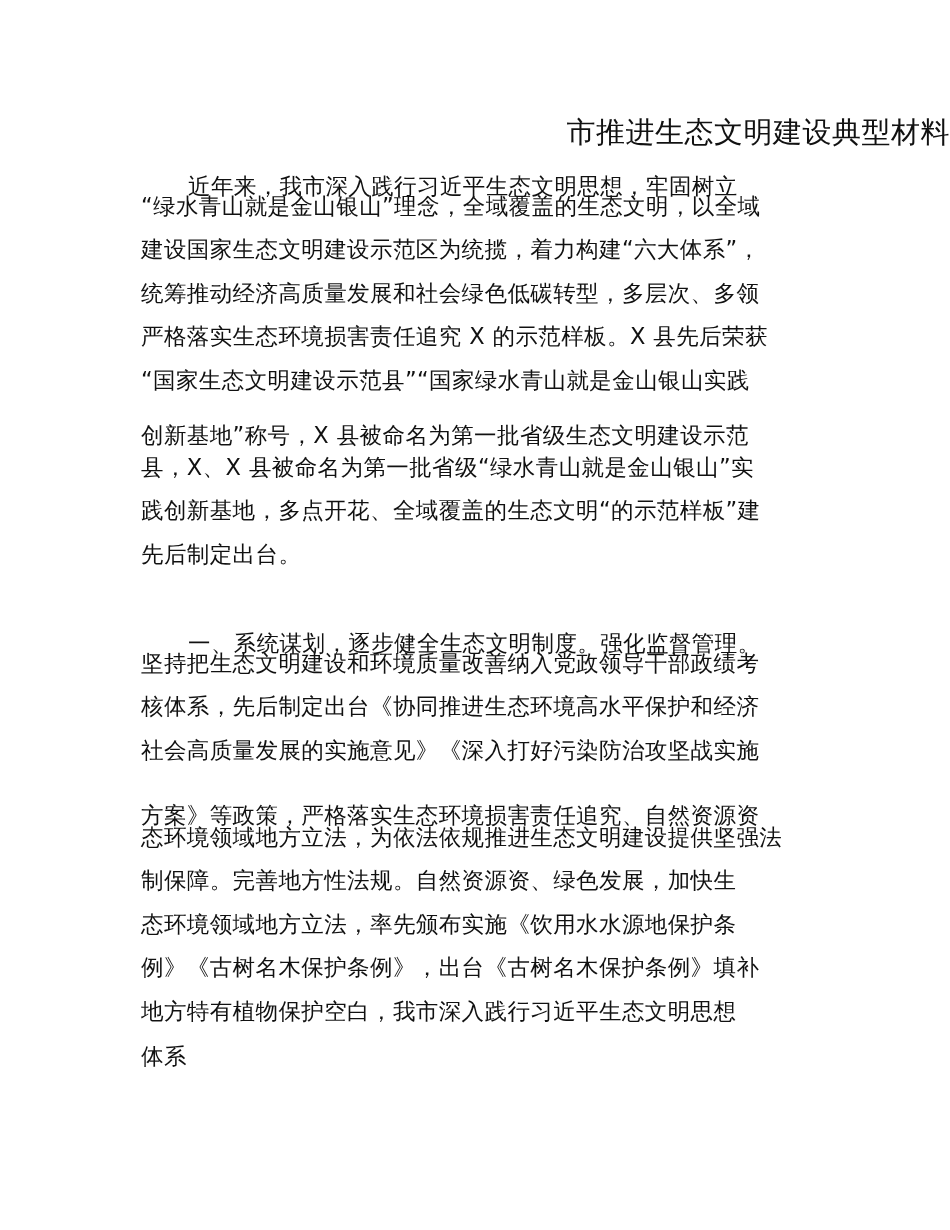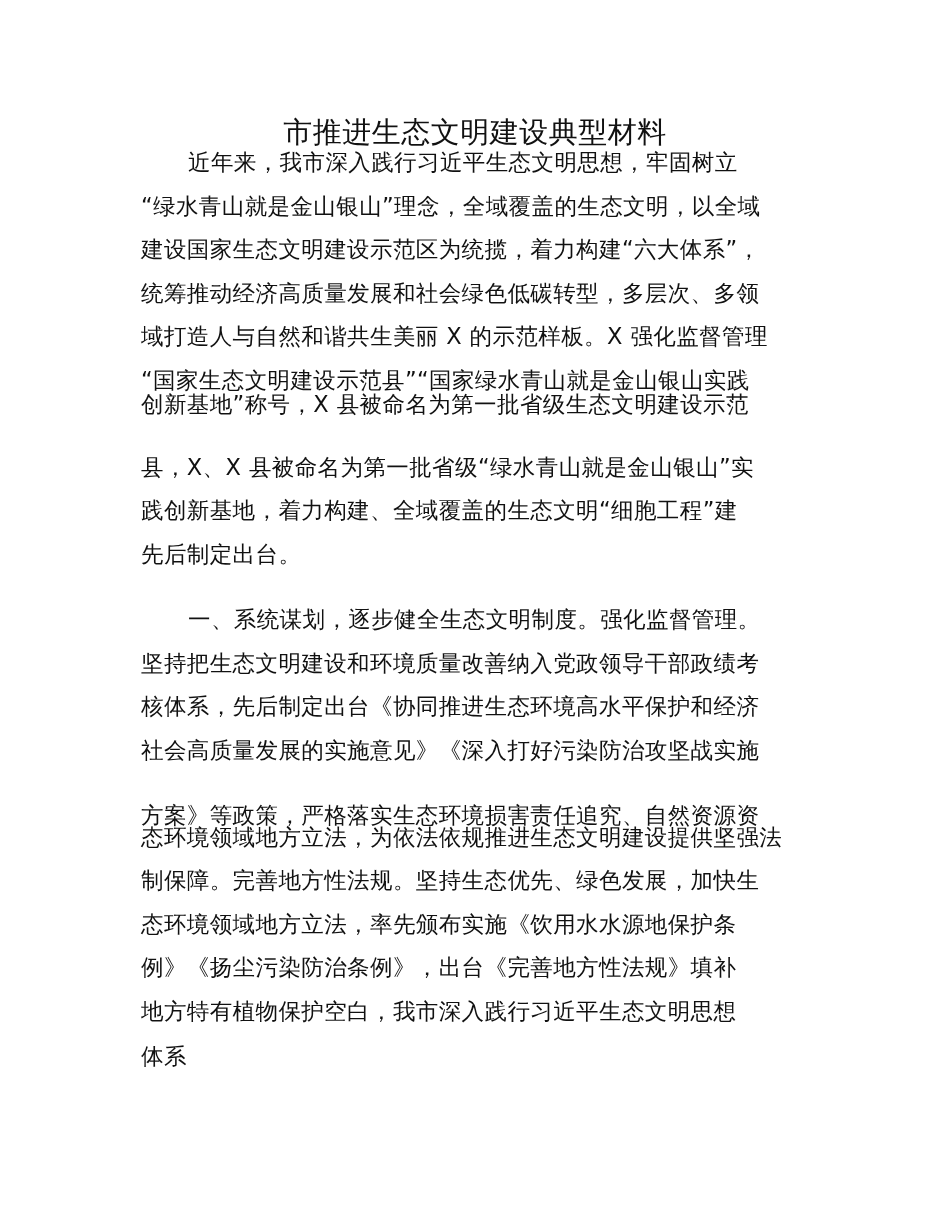--- a/index.html
+++ b/index.html
@@ -21,21 +21,21 @@
       top: 0;
       width: 950px;
       height: 1230px;
       background: #ffffff;
     }
     .doc-title {
       position: absolute;
       left: 0;
       width: 950px;
       top: 112px;
-      text-align: center;
+      text-align: right;
       font-size: 29px;
       line-height: 40px;
       letter-spacing: 0.5px;
       color: #111111;
     }
     .body-text {
       position: absolute;
       left: 141px;
       width: 680px;
     }
@@ -44,46 +44,47 @@
       left: 0;
       white-space: nowrap;
       font-size: 22.5px;
       line-height: 30px;
       height: 30px;
       color: #111111;
       letter-spacing: 0.4px;
     }
     .line.indent {
       left: 47px;
+      margin-top: 24px;
     }
   </style>
 </head>
 <body>
 
 <div class="page">
   <div class="doc-title">市推进生态文明建设典型材料</div>
 
   <div class="body-text">
 
     <div class="line indent" style="top:147px">近年来，我市深入践行习近平生态文明思想，牢固树立</div>
     <div class="line" style="top:191px">“绿水青山就是金山银山”理念，全域覆盖的生态文明，以全域</div>
     <div class="line" style="top:234px">建设国家生态文明建设示范区为统揽，着力构建“六大体系”，</div>
     <div class="line" style="top:278px">统筹推动经济高质量发展和社会绿色低碳转型，多层次、多领</div>
-    <div class="line" style="top:321px">域打造人与自然和谐共生美丽 X 的示范样板。X 强化监督管理</div>
+    <div class="line" style="top:321px">严格落实生态环境损害责任追究 X 的示范样板。X 县先后荣获</div>
     <div class="line" style="top:365px">“国家生态文明建设示范县”“国家绿水青山就是金山银山实践</div>
-    <div class="line" style="top:389px">创新基地”称号，X 县被命名为第一批省级生态文明建设示范</div>
+    <div class="line" style="top:420px">创新基地”称号，X 县被命名为第一批省级生态文明建设示范</div>
     <div class="line" style="top:452px">县，X、X 县被命名为第一批省级“绿水青山就是金山银山”实</div>
-    <div class="line" style="top:495px">践创新基地，着力构建、全域覆盖的生态文明“细胞工程”建</div>
+    <div class="line" style="top:495px">践创新基地，多点开花、全域覆盖的生态文明“的示范样板”建</div>
     <div class="line" style="top:539px">先后制定出台。</div>
 
     <div class="line indent" style="top:604px">一、系统谋划，逐步健全生态文明制度。强化监督管理。</div>
     <div class="line" style="top:648px">坚持把生态文明建设和环境质量改善纳入党政领导干部政绩考</div>
     <div class="line" style="top:691px">核体系，先后制定出台《协同推进生态环境高水平保护和经济</div>
     <div class="line" style="top:735px">社会高质量发展的实施意见》《深入打好污染防治攻坚战实施</div>
     <div class="line" style="top:800px">方案》等政策，严格落实生态环境损害责任追究、自然资源资</div>
     <div class="line" style="top:822px">态环境领域地方立法，为依法依规推进生态文明建设提供坚强法</div>
-    <div class="line" style="top:865px">制保障。完善地方性法规。坚持生态优先、绿色发展，加快生</div>
+    <div class="line" style="top:865px">制保障。完善地方性法规。自然资源资、绿色发展，加快生</div>
     <div class="line" style="top:909px">态环境领域地方立法，率先颁布实施《饮用水水源地保护条</div>
-    <div class="line" style="top:952px">例》《扬尘污染防治条例》，出台《完善地方性法规》填补</div>
+    <div class="line" style="top:952px">例》《古树名木保护条例》，出台《古树名木保护条例》填补</div>
     <div class="line" style="top:996px">地方特有植物保护空白，我市深入践行习近平生态文明思想</div>
     <div class="line" style="top:1041px">体系</div>
   </div>
 </div>
 
 </body></html>

